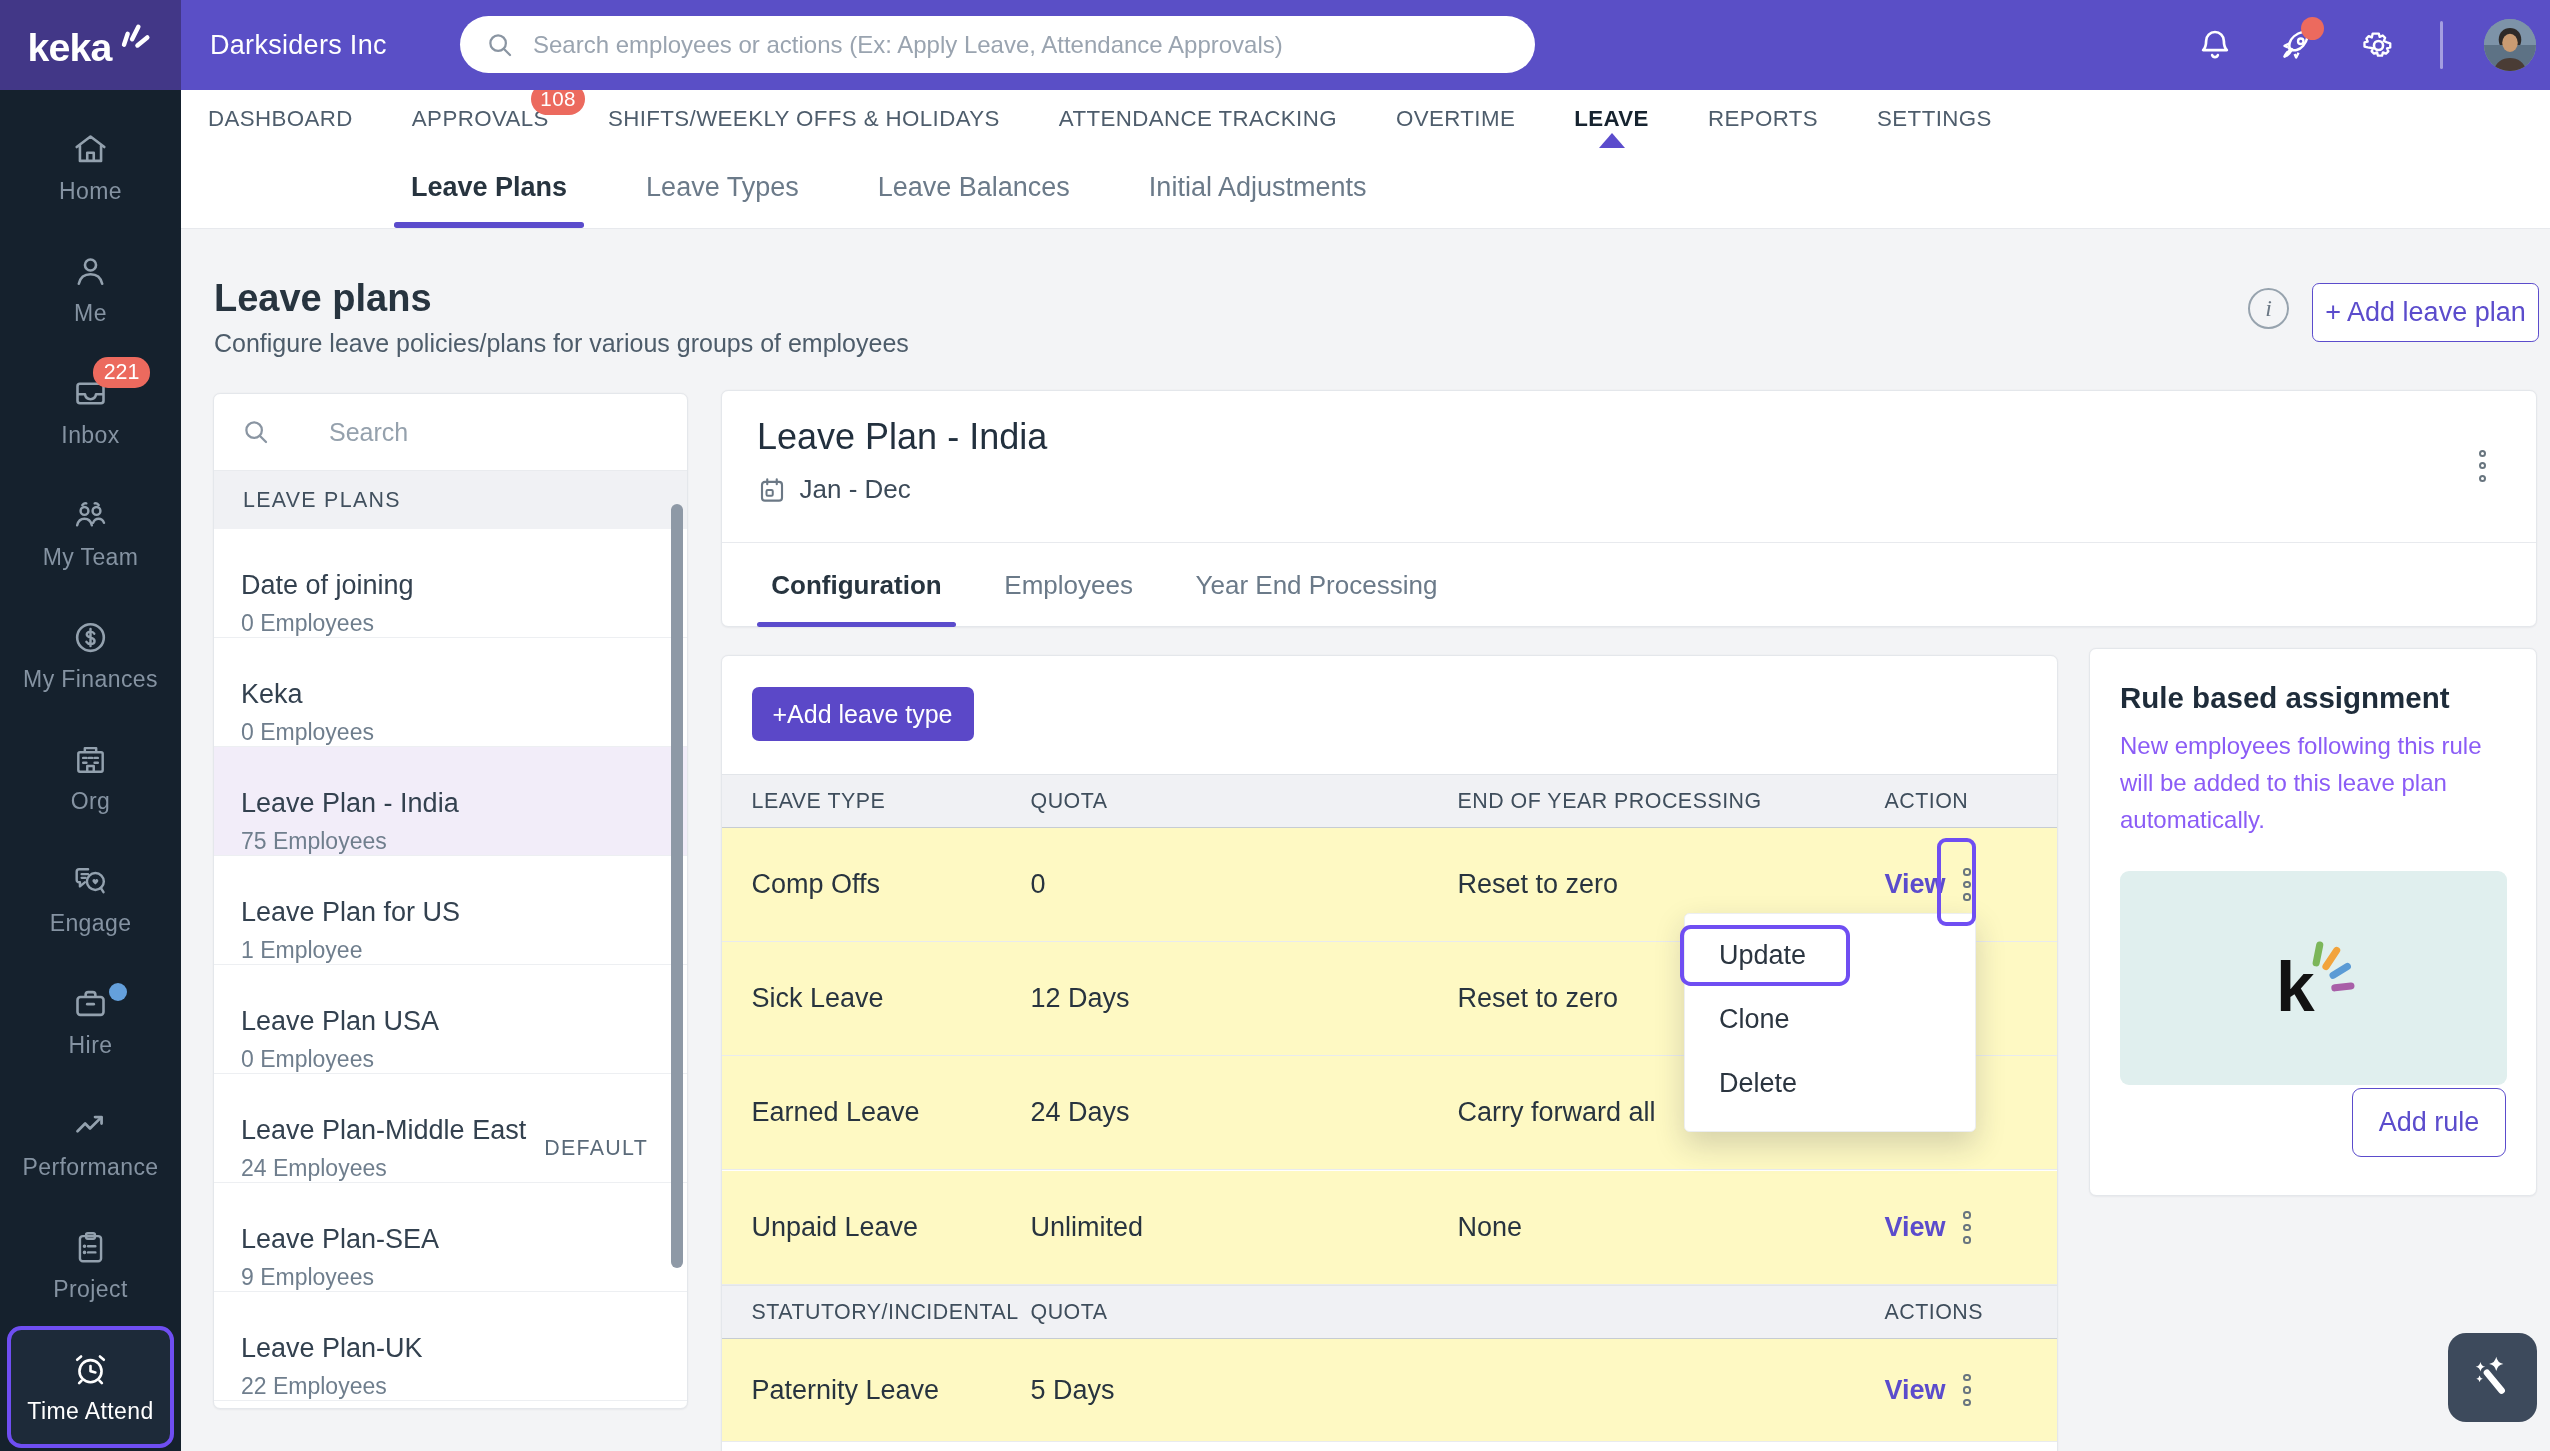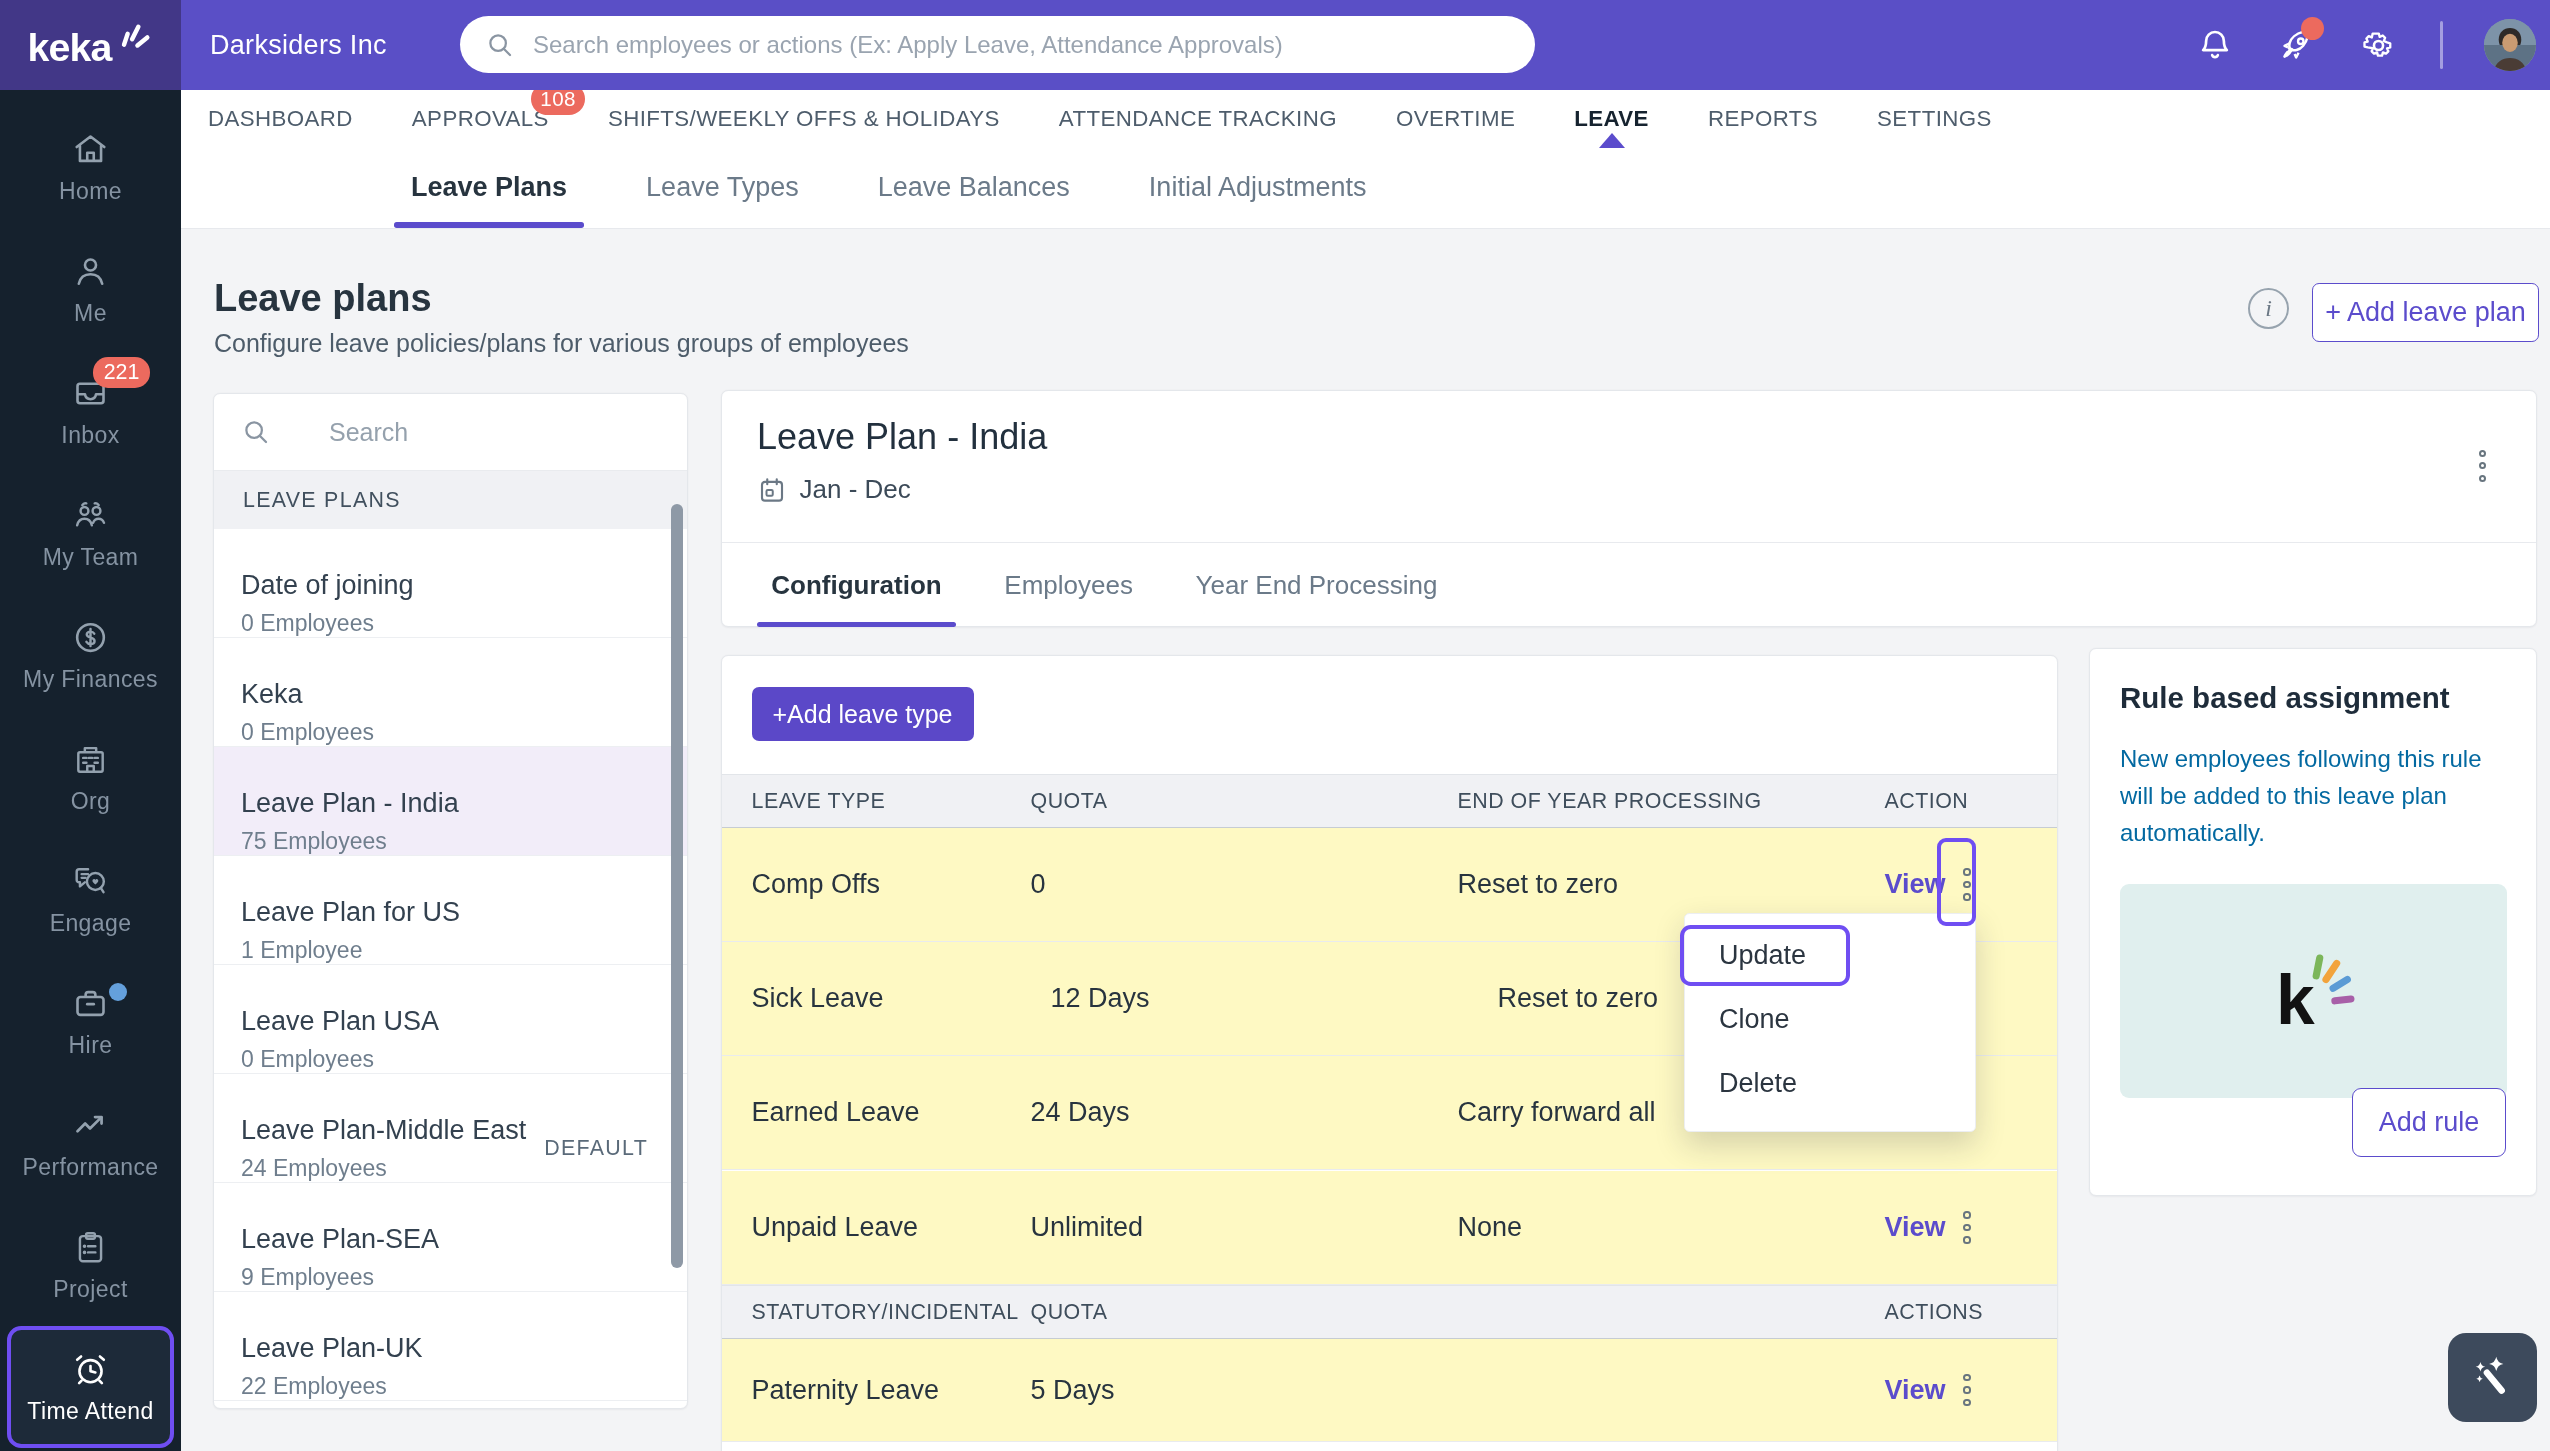--- a/index.html
+++ b/index.html
@@ -113,21 +113,21 @@
   .ctxmenu .mitem{height:64px;display:flex;align-items:center;padding-left:34px;font-size:27px;
     color:#2b3540;cursor:pointer;}
   
   .agent-box{position:absolute;border:4.5px solid var(--highlight);border-radius:9px;
     box-sizing:border-box;z-index:80;pointer-events:none;}
   .hl-kebab{left:1937px;top:838px;width:39px;height:88px;}
   .hl-update{left:1680px;top:925px;width:170px;height:61px;border-radius:10.7px;}
   
   .rule-card{left:2089px;top:648px;width:448px;height:548px;padding:32px 30px;box-sizing:border-box;}
   .rule-title{font-size:29.5px;font-weight:700;color:#1e2c3a;}
-  .rule-desc{margin-top:25px;font-size:24px;line-height:1.55;color:#0369a1;width:393px;}
+  .rule-desc{margin-top:12px;font-size:24px;line-height:1.55;color:#8b5cf6;width:393px;}
   .rule-art{margin-top:32px;width:387px;height:214px;background:var(--teal);border-radius:9px;
     display:flex;align-items:center;justify-content:center;}
   .add-rule{position:absolute;right:30px;bottom:38px;width:154px;height:69px;border-radius:9px;}
   
   .fab{position:absolute;left:2448px;top:1333px;width:89px;height:89px;background:#3d4a5c;
     border-radius:18px;display:flex;align-items:center;justify-content:center;cursor:pointer;z-index:45;}
   .hidden-defs{position:absolute;width:0;height:0;overflow:hidden;}
 </style>
 </head>
 <body>
@@ -460,21 +460,21 @@
         <span>Reset to zero</span>
         <span class="actcell">
           <span class="viewlink">View</span>
           <span class="kebab">
             <i></i>
             <i></i>
             <i></i>
           </span>
         </span>
       </div>
-      <div class="trow" style="top: 286px; height: 114px; gap: 20px;">
+      <div class="trow" style="top: 286px; height: 114px;">
         <span>Sick Leave</span>
         <span>12 Days</span>
         <span>Reset to zero</span>
         <span class="actcell"></span>
       </div>
       <div class="trow" style="top: 400px; height: 114px;">
         <span>Earned Leave</span>
         <span>24 Days</span>
         <span>Carry forward all</span>
         <span class="actcell"></span>

